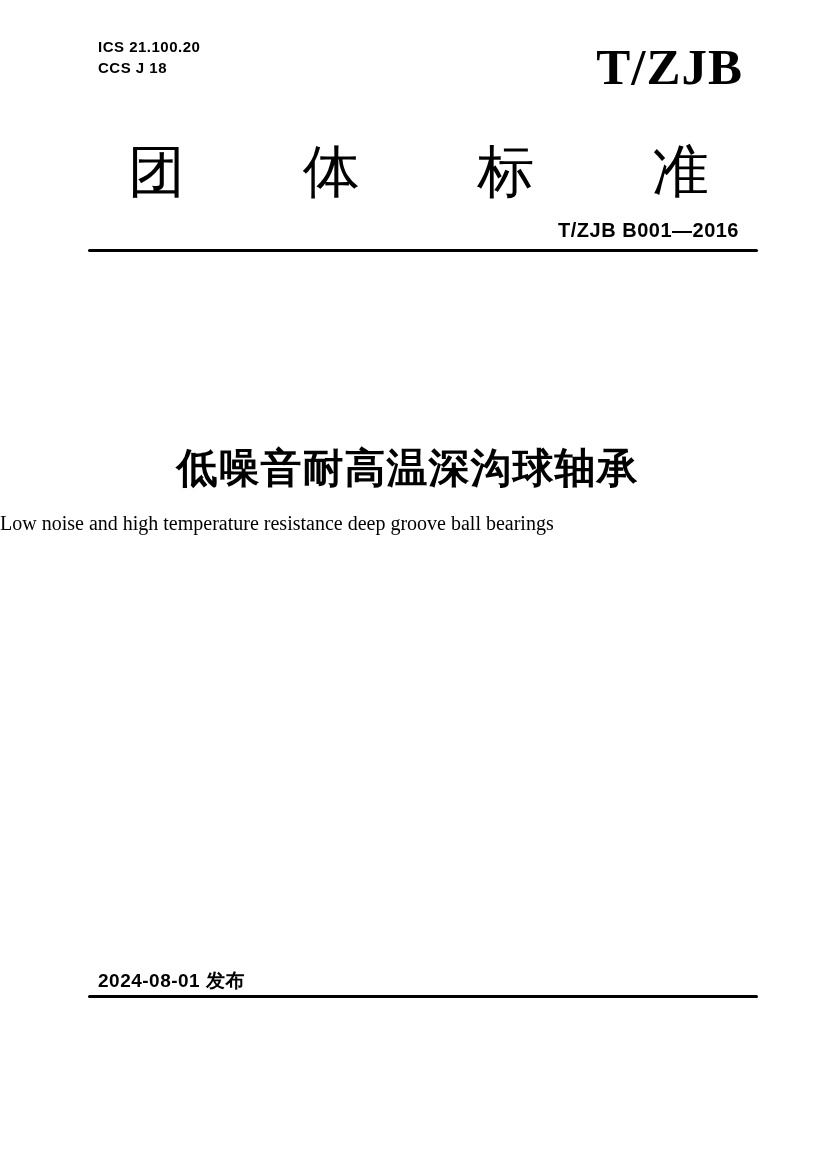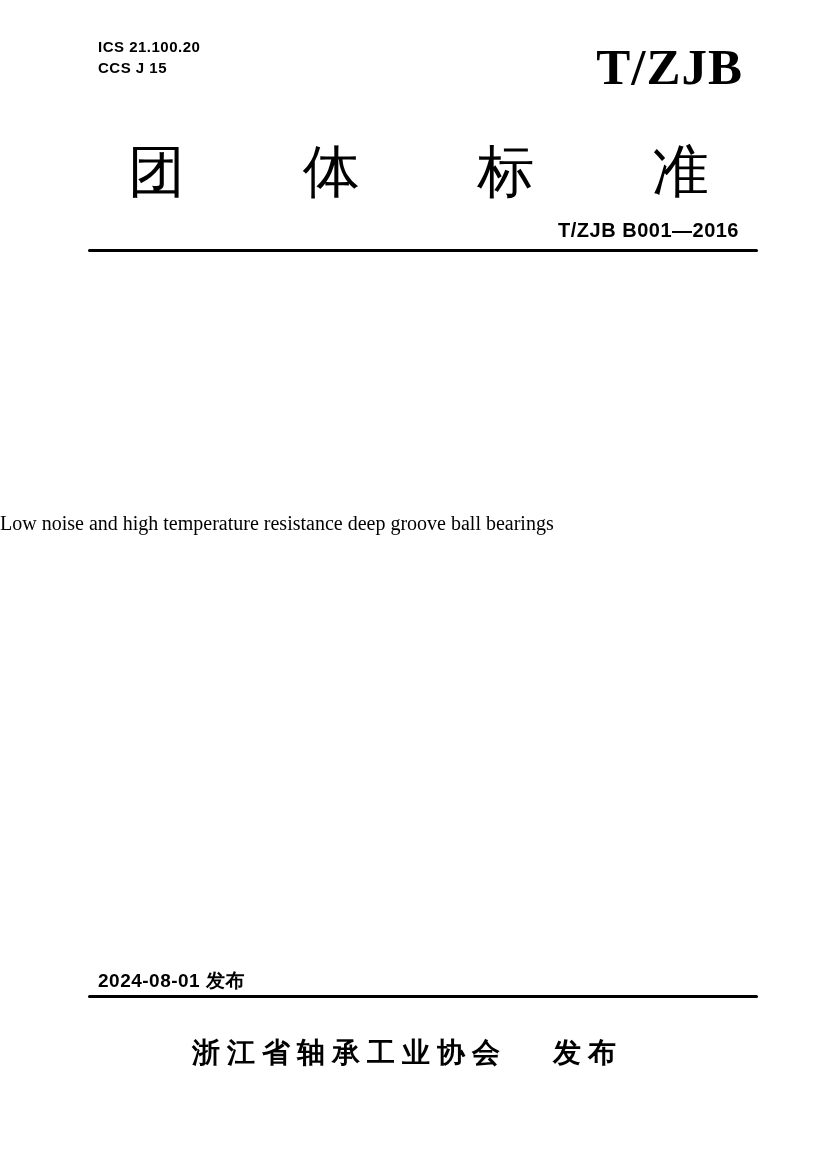--- a/index.html
+++ b/index.html
@@ -73,41 +73,39 @@
     font-size: 28px; font-weight: bold; letter-spacing: 7px;
     white-space: nowrap;
   }
   .publisher-row .gap { display: inline-block; width: 46px; }
 </style>
 </head>
 <body>
 
 <div class="page">
 
-  <div class="ics-block"><span>ICS 21.100.20</span><br><span>CCS J 15</span></div>
+  <div class="ics-block"><span>ICS 21.100.20</span><br><span>CCS J 18</span></div>
 
   <div class="logo">T/ZJB</div>
 
   <div class="std-name">
     <span>团</span>
     <span>体</span>
     <span>标</span>
     <span>准</span>
   </div>
 
   <div class="doc-number">T/ZJB B001—2016</div>
 
   <div class="rule rule-top"></div>
 
+  <div class="title-zh">低噪音耐高温深沟球轴承</div>
 
   <div class="title-en">Low noise and high temperature resistance deep groove ball bearings</div>
 
   <div class="dates">
     <div><span>2024-08-01</span> <span>发布</span></div>
   </div>
 
   <div class="rule rule-bottom"></div>
 
-  <div class="publisher-row">
-    <span>浙江省轴承工业协会</span><span class="gap"></span><span>发布</span>
-  </div>
 
 </div>
 
 </body></html>

